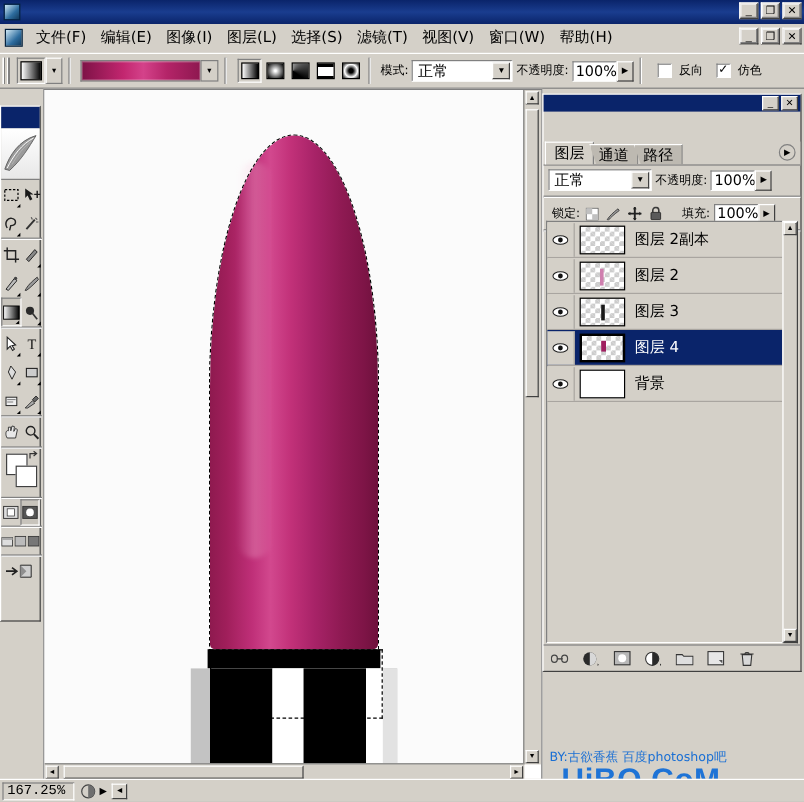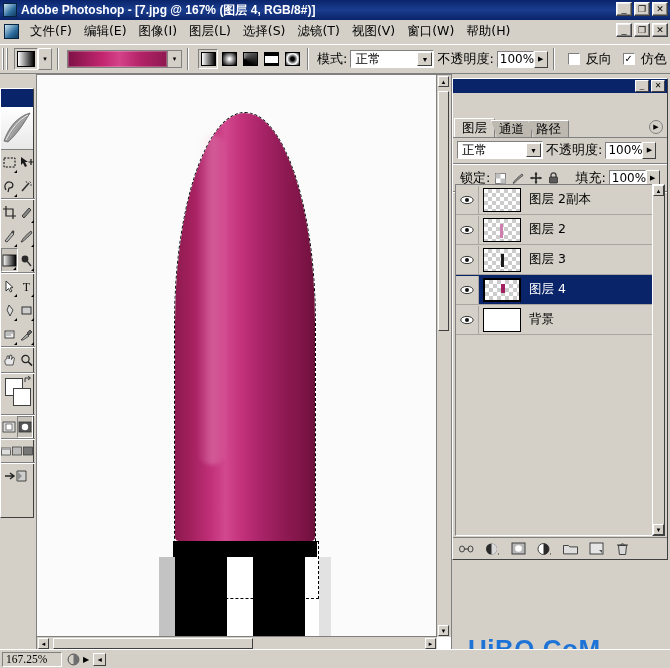--- a/index.html
+++ b/index.html
@@ -94,21 +94,21 @@
     display:flex;align-items:center;justify-content:center;background:#d4d0c8;
   }
   .gtype.on{border:1px solid #808080;border-right-color:#fff;border-bottom-color:#fff;}
   .gtype i{display:block;width:15px;height:14px;border:1px solid #000;box-sizing:border-box;}
   .gt1 i{background:linear-gradient(to right,#ffffff,#000000);}
   .gt2 i{background:radial-gradient(circle at 50% 50%,#ffffff 8%,#000000 95%);}
   .gt3 i{background:conic-gradient(from -90deg at 0% 50%,#ffffff,#000000 60%);}
   .gt4 i{background:linear-gradient(to bottom,#000 0 3px,#fff 3px 10px,#000 10px 14px);}
   .gt5 i{background:radial-gradient(circle at 50% 50%,#000000 20%,#ffffff 60%,#000000 100%);}
 
-  .lbl{font-size:13px;color:#000;white-space:nowrap;margin:0 3px;
+  .lbl{font-size:10px;color:#000;white-space:nowrap;margin:0 3px;
     font-family:"DejaVu Sans","Liberation Sans",sans-serif;}
   .combo{
     width:84px;height:18px;background:#fff;border:1px solid #808080;
     border-right-color:#fff;border-bottom-color:#fff;box-sizing:border-box;
     display:flex;align-items:center;flex:none;position:relative;
   }
   .combo span{padding-left:4px;font-size:12.5px;color:#000;
     font-family:"DejaVu Sans","Liberation Sans",sans-serif;}
   .combo .cbtn{
     position:absolute;right:1px;top:1px;width:15px;height:14px;background:#d4d0c8;
@@ -294,21 +294,21 @@
 
   
   .statusbar{
     position:absolute;left:0;bottom:0;width:670px;height:18px;background:#d4d0c8;
     border-top:1px solid #fff;display:flex;align-items:center;
   }
   .sb-zoom{
     width:60px;height:15px;background:#d4d0c8;border:1px solid #808080;
     border-right-color:#fff;border-bottom-color:#fff;box-sizing:border-box;
     font-size:11.5px;display:flex;align-items:center;padding-left:3px;margin-left:2px;
-    font-family:Liberation Serif, serif;color:#000;
+    font-family:Liberation Mono, monospace;color:#000;
   }
   .sb-icon{width:16px;height:15px;display:flex;align-items:center;justify-content:center;margin-left:3px;}
   .sb-doc{
     flex:none;width:170px;height:15px;font-size:11.5px;display:flex;align-items:center;
     padding-left:6px;color:#000;margin-left:4px;
     font-family:"DejaVu Sans","Liberation Sans",sans-serif;
     border-left:1px solid #808080;
   }
   .sb-tri{font-size:8px;margin-left:2px;color:#000;}
   .sb-arrowbtn{
@@ -330,21 +330,20 @@
   .gray-fill{position:absolute;left:0;top:72px;width:670px;height:596px;background:#808080;z-index:-1;}
 </style>
 </head>
 <body>
 
 <div class="app">
   <div class="gray-fill"></div>
 
   <div class="titlebar">
     <div class="tb-icon"></div>
-    <div class="tb-text">Adobe Photoshop - [7.jpg @ 167% (图层 4, RGB/8#)]</div>
     <div class="winbtns">
       <div class="winbtn">_</div>
       <div class="winbtn">❐</div>
       <div class="winbtn">✕</div>
     </div>
   </div>
 
   <div class="menubar">
     <div class="doc-icon"></div>
     <div class="menu-item">文件(F)</div>
@@ -777,20 +776,21 @@
       <div class="ficon">
         <svg width="13" height="14" viewBox="0 0 13 14">
             <path d="M2.5 3.5 h8 l-0.9 9 h-6.2 Z" fill="#d8d8d8" stroke="#333" stroke-width="0.9"></path>
             <path d="M1 3 h11" stroke="#333" stroke-width="1"></path>
             <path d="M4.6 2.8 a2 1.4 0 0 1 3.8 0" fill="none" stroke="#333" stroke-width="0.9"></path>
           </svg>
       </div>
     </div>
   </div>
 
+  <div class="wm1">BY:古欲香蕉  百度photoshop吧</div>
   <div class="wm2">UiBQ.CoM</div>
 
   <div class="statusbar">
     <div class="sb-zoom">167.25%</div>
     <div class="sb-icon">
       <svg width="13" height="13" viewBox="0 0 13 13">
           <circle cx="6.5" cy="6.5" r="5.4" fill="#d4d0c8" stroke="#444" stroke-width="1"></circle>
           <path d="M6.5 1.1 A5.4 5.4 0 0 1 6.5 11.9 Z" fill="#6e6e6e"></path>
         </svg>
     </div>

